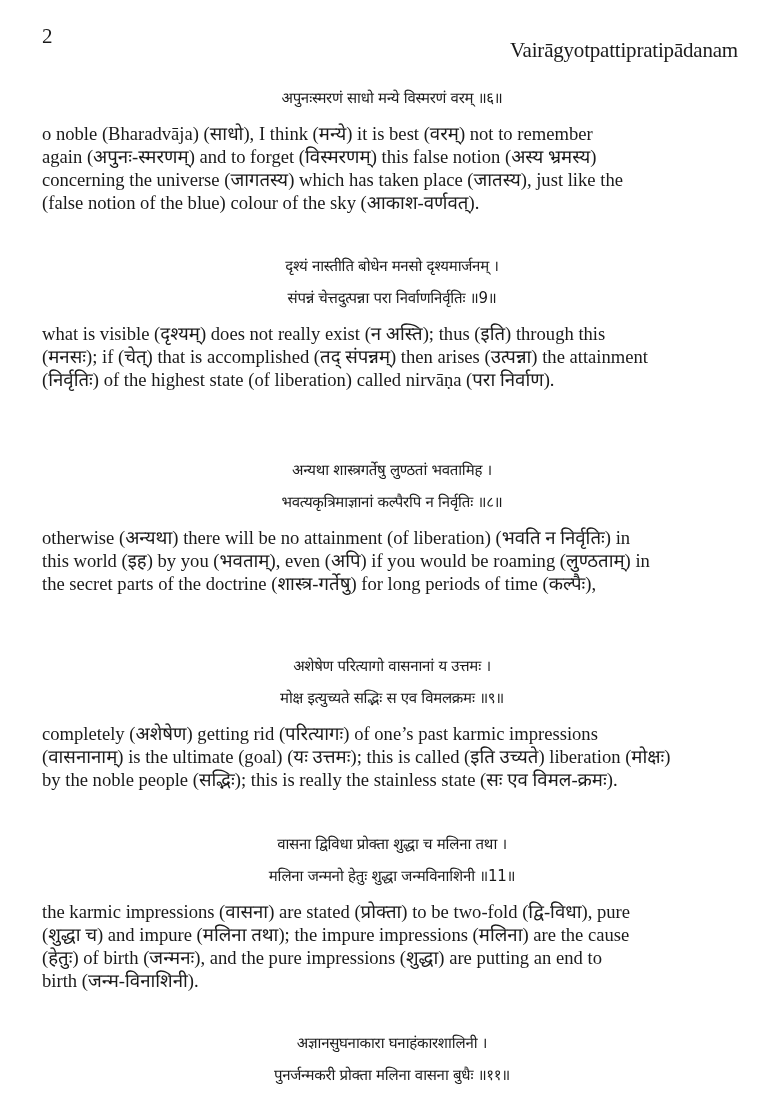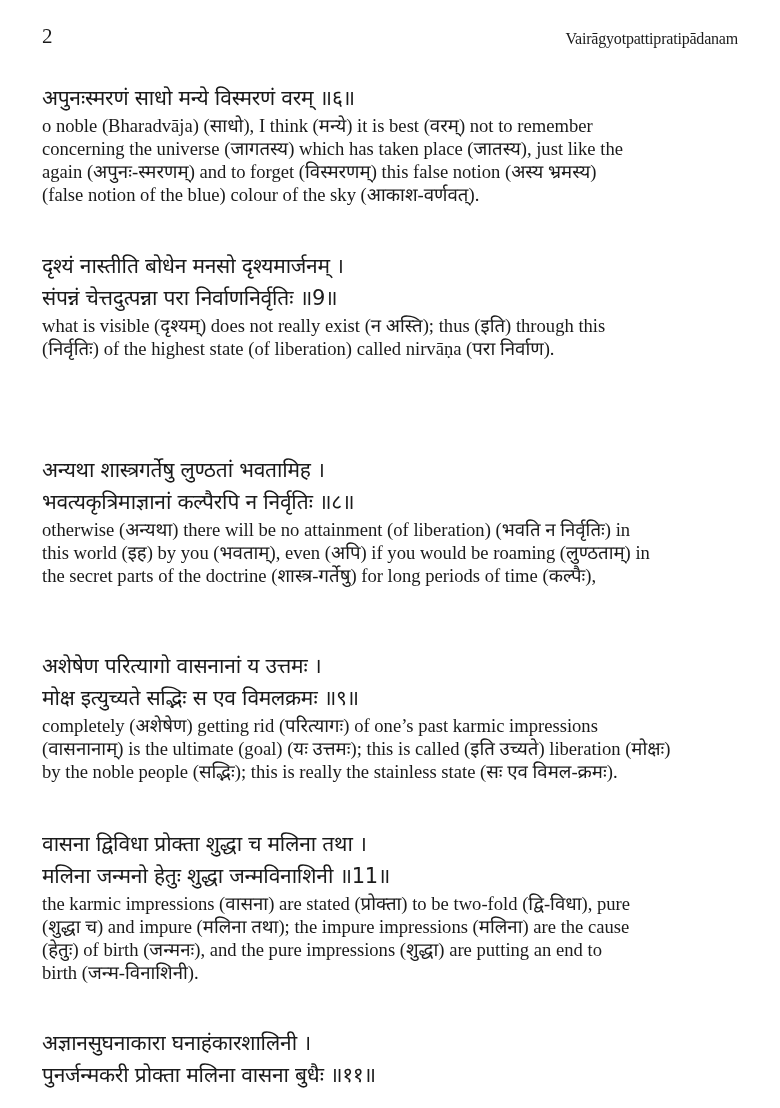--- a/index.html
+++ b/index.html
@@ -1,46 +1,47 @@
 <!DOCTYPE html>
 <html><head>
 <meta charset="utf-8">
 <style>
   html, body { margin: 0; padding: 0; background: #ffffff; }
   body { width: 780px; height: 1108px; position: relative; overflow: hidden; color: #1a1a1a; font-family: "Liberation Serif", "DejaVu Serif", serif; }
   .header { position: absolute; top: 24px; left: 42px; right: 42px; height: 30px; }
   .page-num { position: absolute; left: 0; top: 0; font-size: 21px; }
-  .running-title { position: absolute; right: 0; top: 6px; font-size: 16px; letter-spacing: -0.2px; }
+  .running-title { position: absolute; right: 0; top: 14px; font-size: 21px; letter-spacing: -0.2px; }
   .verse { position: absolute; left: 42px; width: 700px; }
-  .skt { font-family: "DejaVu Sans", sans-serif; font-size: 21px; line-height: 32px; white-space: nowrap; letter-spacing: -0.3px; }
-  .trans { font-size: 18.6px; line-height: 23px; margin-top: 0px; }
+  .skt { font-family: "DejaVu Sans", sans-serif; font-size: 15px; line-height: 32px; white-space: nowrap; letter-spacing: -0.3px; text-align: center; }
+  .trans { font-size: 18.6px; line-height: 23px; margin-top: 8px; }
 </style>
 </head>
 <body>
 
 <div class="header">
   <span class="page-num">2</span>
   <span class="running-title">Vairāgyotpattipratipādanam</span>
 </div>
 
 <div class="verse" style="top:82px">
   <div class="skt">अपुनःस्मरणं साधो मन्ये विस्मरणं वरम्  ॥६॥</div>
   <div class="trans">
     <div>o noble (Bharadvāja) (साधो), I think (मन्ये) it is best (वरम्) not to remember</div>
+    <div>again (अपुनः-स्मरणम्) and to forget (विस्मरणम्) this false notion (अस्य भ्रमस्य)</div>
     <div>concerning the universe (जागतस्य) which has taken place (जातस्य), just like the</div>
-    <div>again (अपुनः-स्मरणम्) and to forget (विस्मरणम्) this false notion (अस्य भ्रमस्य)</div>
     <div>(false notion of the blue) colour of the sky (आकाश-वर्णवत्).</div>
   </div>
 </div>
 
 <div class="verse" style="top:250px">
   <div class="skt">दृश्यं नास्तीति बोधेन मनसो दृश्यमार्जनम् ।</div>
   <div class="skt">संपन्नं चेत्तदुत्पन्ना परा निर्वाणनिर्वृतिः  ॥9॥</div>
   <div class="trans">
     <div>what is visible (दृश्यम्) does not really exist (न अस्ति); thus (इति) through this</div>
+    <div>(मनसः); if (चेत्) that is accomplished (तद् संपन्नम्) then arises (उत्पन्ना) the attainment</div>
     <div>(निर्वृतिः) of the highest state (of liberation) called nirvāṇa (परा निर्वाण).</div>
   </div>
 </div>
 
 <div class="verse" style="top:454px">
   <div class="skt">अन्यथा शास्त्रगर्तेषु लुण्ठतां भवतामिह ।</div>
   <div class="skt">भवत्यकृत्रिमाज्ञानां कल्पैरपि न निर्वृतिः  ॥८॥</div>
   <div class="trans">
     <div>otherwise (अन्यथा) there will be no attainment (of liberation) (भवति न निर्वृतिः) in</div>
     <div>this world (इह) by you (भवताम्), even (अपि) if you would be roaming (लुण्ठताम्) in</div>

